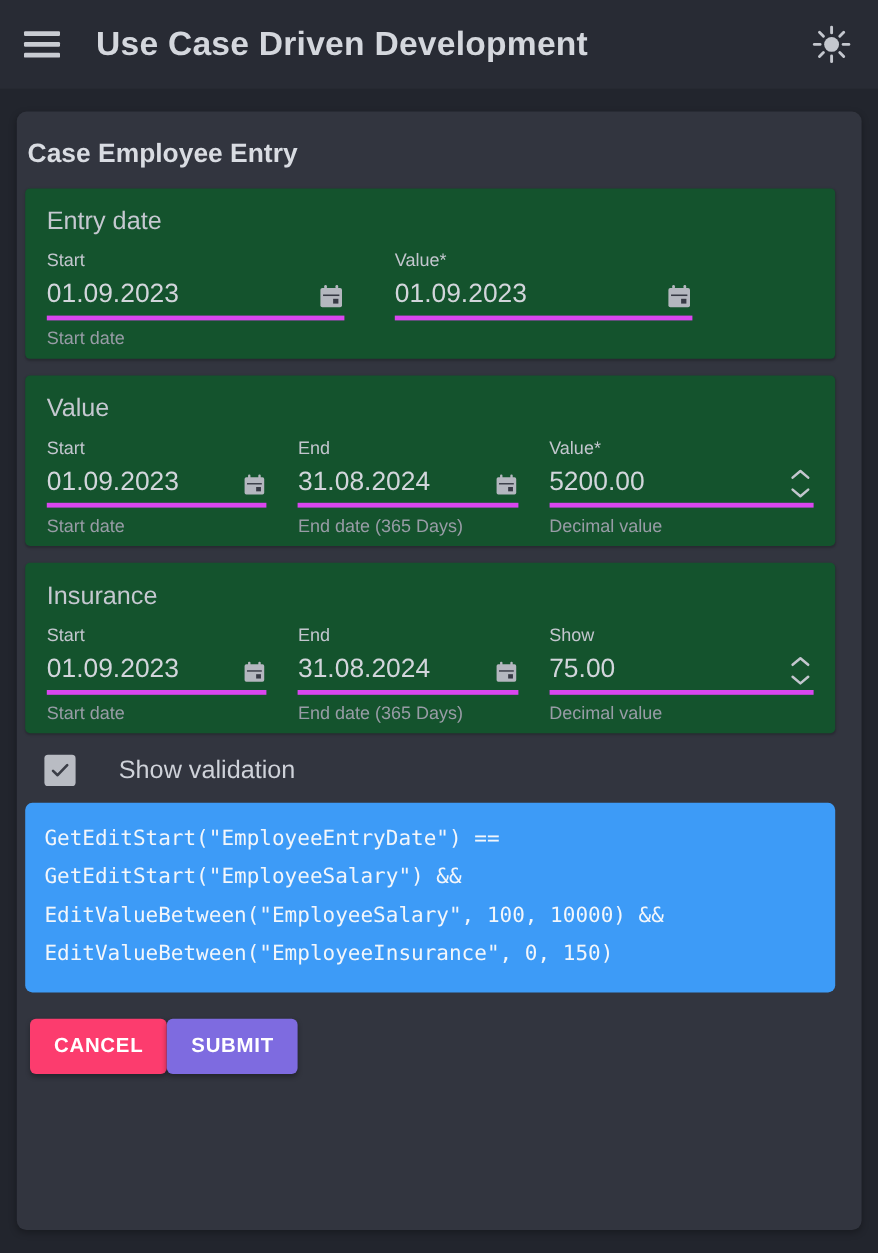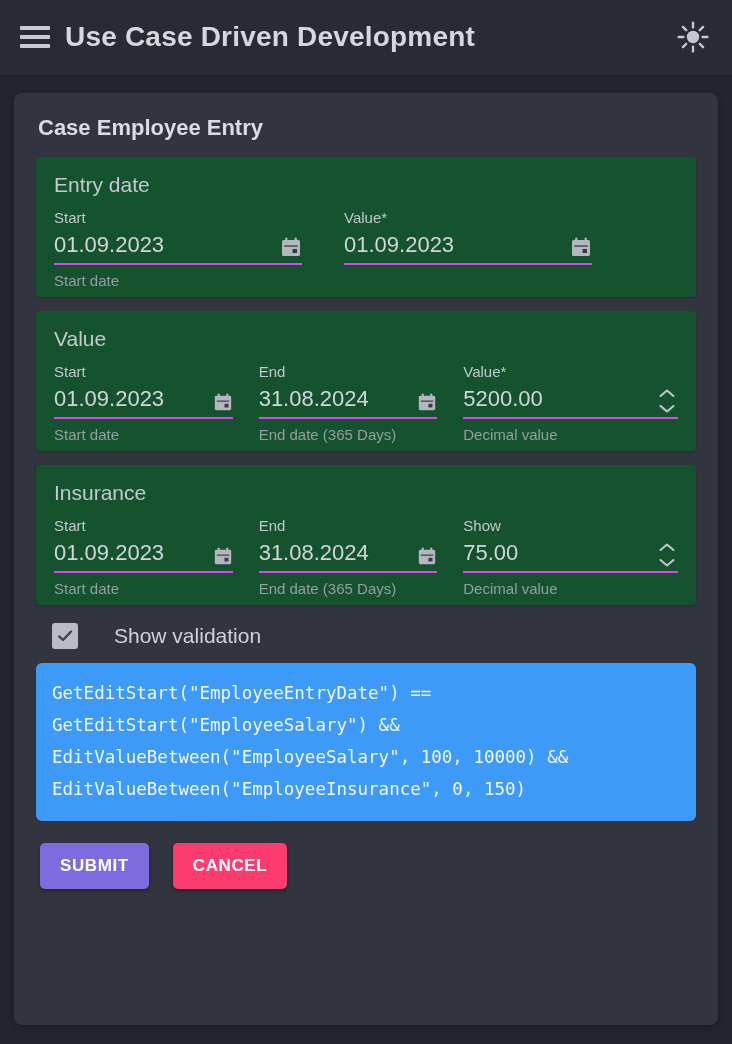--- a/index.html
+++ b/index.html
@@ -25,21 +25,21 @@
     display: flex; flex-direction: column;
     justify-content: space-between;
     cursor: pointer;
     flex: 0 0 auto;
   }
   .hamburger span {
     display: block; height: 4px; width: 30px;
     background: #c9ccd3; border-radius: 1px;
   }
   .appbar-title {
-    margin-left: 15px;
+    margin-left: 30px;
     font-size: 28px;
     font-weight: bold;
     color: #d4d7dd;
     letter-spacing: .2px;
     white-space: nowrap;
   }
   .appbar-spacer { flex: 1 1 auto; }
   .sun-icon {
     width: 34px; height: 34px;
     position: relative;
@@ -49,21 +49,21 @@
   .sun-icon svg { display: block; }
 
   
   .page {
     padding: 19px 14px 0 14px;
     height: calc(1044px - 74px);
   }
   .card {
     background: #32353f;
     border-radius: 8px;
-    padding: 20px 22px 22px 22px;
+    padding: 20px 22px 22px 7px;
     height: 932px;
     box-shadow: 0 2px 6px rgba(0,0,0,.28);
   }
   .card-title {
     font-size: 22px;
     font-weight: bold;
     color: #d9dce2;
     margin: 2px 0 16px 2px;
   }
 
@@ -90,21 +90,21 @@
   .field.num    { width: 250px; }
   .field-label {
     font-size: 15px;
     color: #c3c6ce;
     margin-bottom: 6px;
     white-space: nowrap;
   }
   .field-control {
     display: flex;
     align-items: flex-end;
-    border-bottom: 2px solid #d946ef;
+    border-bottom: 4px solid #d946ef;
     padding-bottom: 5px;
     min-height: 32px;
   }
   .field-value {
     font-size: 22px;
     color: #d2d5db;
     flex: 1 1 auto;
     line-height: 26px;
     white-space: nowrap;
   }
@@ -374,18 +374,18 @@
         </svg>
       </div>
       <div class="check-label">Show validation</div>
     </div>
 
     <div class="validation">
       <pre>GetEditStart("EmployeeEntryDate") == GetEditStart("EmployeeSalary") &amp;&amp; EditValueBetween("EmployeeSalary", 100, 10000) &amp;&amp; EditValueBetween("EmployeeInsurance", 0, 150)</pre>
     </div>
 
     <div class="actions">
+      <button class="btn btn-cancel">CANCEL</button>
       <button class="btn btn-submit">SUBMIT</button>
-      <button class="btn btn-cancel">CANCEL</button>
     </div>
 
   </div>
 </div>
 
 </body></html>

